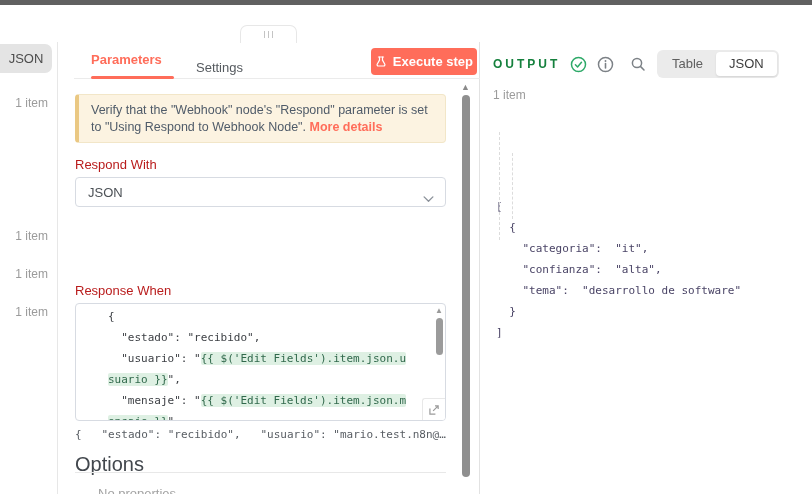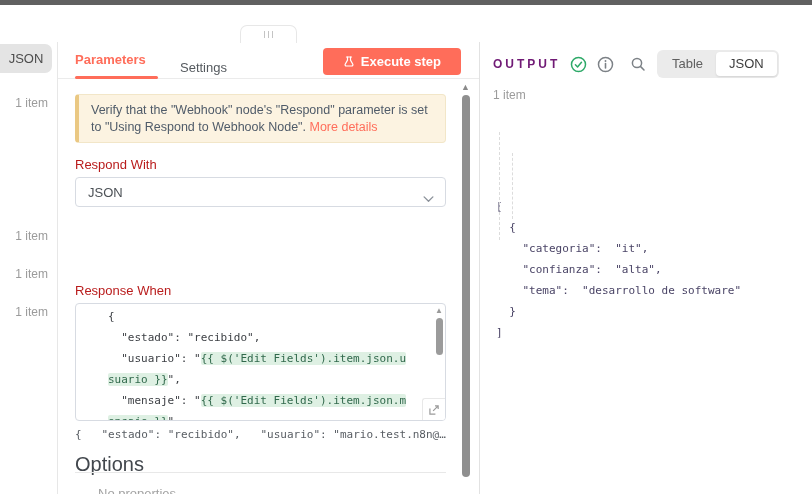--- a/index.html
+++ b/index.html
@@ -22,34 +22,34 @@
     padding-left:10px; }
   .item-count { position:absolute; right:9px; font-size:12px; color:#9b9b9b; white-space:nowrap; }
   .item-count:nth-of-type(1) { top:54px; }
   .item-count:nth-of-type(2) { top:187px; }
   .item-count:nth-of-type(3) { top:225px; }
   .item-count:nth-of-type(4) { top:263px; }
 
   
   .main { position:absolute; left:58px; top:42px; width:422px; height:452px; background:#fff;
     border-right:1px solid #e2e2e2; }
-  .main-header { position:absolute; left:0; top:0; width:100%; height:37px; border-bottom:1px solid #ebebeb; }
+  .main-header { position:absolute; left:16px; top:0; width:100%; height:37px; border-bottom:1px solid #ebebeb; }
   .tab-parameters { position:absolute; left:17px; top:10px; font-size:13px; font-weight:600; color:#ff6d5a; cursor:pointer; }
   .tab-underline { position:absolute; left:17px; top:34px; width:83px; height:3px; background:#ff6d5a; border-radius:2px; }
   .tab-settings { position:absolute; left:122px; top:10px; font-size:13px; color:#555a5f; cursor:pointer;margin-top:8px; }
-  .execute-btn { position:absolute; right:18px; top:6px; height:27px; padding:0 20px; background:#ff6d5a;
+  .execute-btn { position:absolute; right:18px; top:6px; height:27px; padding:0 4px; background:#ff6d5a;
     border:none; border-radius:4px; color:#fff; font-size:13px; font-weight:600;
     display:flex; align-items:center; gap:6px; cursor:pointer; }
 
   .callout { position:absolute; left:17px; width:371px; background:#fcf3e1;
     border:1px solid #f2e6c8; border-left:4px solid #eac883; border-radius:4px;
     padding:7px 12px; font-size:12.5px; line-height:16.5px; color:#4f5b69; }
   .callout-1 { top:52px; }
   .callout-2 { top:184px; }
-  .callout .link { color:#ff6d5a; font-weight:400; cursor:pointer; }
+  .callout .link { color:#ff6d5a; font-weight:700; cursor:pointer; }
 
   .field-label { position:absolute; left:17px; font-size:13px; color:#b91c1c; }
   .lbl-respond { top:115px; }
   .lbl-body { top:241px; }
   .lbl-options { top:411px; font-size:20px; color:#42474d; }
 
   .select { position:absolute; left:17px; top:135px; width:371px; height:30px; background:#fff;
     border:1px solid #d7dbe2; border-radius:4px; display:flex; align-items:center; cursor:pointer; }
   .select .value { margin-left:12px; font-size:13px; color:#4c5156; }
   .select .chev { position:absolute; right:11px; top:11px; }
@@ -74,21 +74,21 @@
   .options-divider { position:absolute; left:17px; top:430px; width:371px; height:1px; background:#e8e8e8; }
   .no-props { position:absolute; left:40px; top:444px; font-size:13px; color:#a3a3a3; }
 
   .main-sb { position:absolute; left:401px; top:40px; width:14px; height:412px; }
   .main-sb .arrow { position:absolute; top:0; left:2px; font-size:9px; color:#8a8a8a; }
   .main-sb .thumb { position:absolute; left:3px; top:13px; width:8px; height:382px; background:#8f8f8f; border-radius:4px; }
 
   
   .output { position:absolute; left:480px; top:42px; width:332px; height:452px; background:#fff; }
   .out-header { position:absolute; left:13px; top:8px; height:28px; display:flex; align-items:center; }
-  .out-title { font-size:12px; font-weight:700; letter-spacing:3px; color:#701a75; }
+  .out-title { font-size:12px; font-weight:700; letter-spacing:3px; color:#15803d; }
   .out-header .ic { margin-left:10px; display:flex; align-items:center; cursor:pointer; }
   .out-header .ic.search { margin-left:16px; }
   .out-tabs { position:absolute; left:177px; top:8px; height:28px; background:#ebebeb; border-radius:6px;
     display:flex; align-items:center; padding:2px; white-space:nowrap; }
   .out-tab { padding:0 13px; font-size:13px; color:#606060; height:24px; line-height:24px; cursor:pointer; }
   .out-tab.active { background:#fff; border-radius:4px; color:#3c3c3c; box-shadow:0 1px 2px rgba(0,0,0,.10); }
   .out-count { position:absolute; left:13px; top:46px; font-size:12px; color:#9b9b9b; }
   .out-json { position:absolute; left:16px; top:70px; font-size:11px; line-height:21px; color:#4a4466; white-space:pre; }
   .guide { position:absolute; width:0; border-left:1px dashed #dcdcdc; }
   .guide-1 { left:3px; top:20px; height:108px; }

